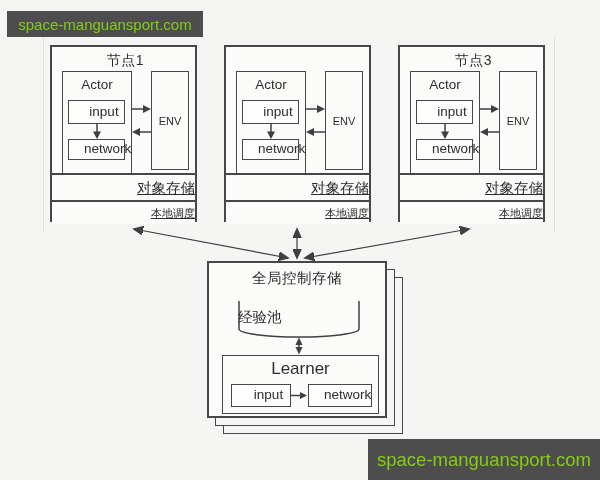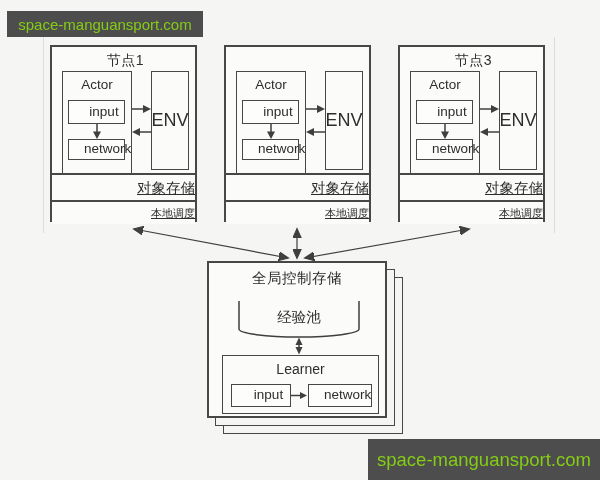--- a/index.html
+++ b/index.html
@@ -21,44 +21,44 @@
   .actor-box{position:absolute;left:10px;top:24px;width:70px;height:126px;
         border:1.5px solid #474747;background:#fbfbf9;box-sizing:border-box;}
   .actor-label{position:absolute;top:3px;left:0;right:0;height:20px;line-height:20px;
         text-align:center;font-size:13.5px;}
   .small-box{position:absolute;border:1.5px solid #474747;background:#fdfdfc;
         text-align:center;font-size:13.5px;box-sizing:border-box;padding-left:15px;}
   .input-box{left:5px;top:28px;width:57px;height:24px;line-height:21px;}
   .network-box{left:5px;top:67px;width:57px;height:21px;line-height:18px;}
   .env-box{position:absolute;left:99px;top:24px;width:38px;height:99px;
         border:1.5px solid #474747;background:#fbfbf9;box-sizing:border-box;
-        display:flex;align-items:center;justify-content:center;font-size:18px;}
+        display:flex;align-items:center;justify-content:center;font-size:11px;}
   .node-row{position:absolute;left:0;width:143px;text-align:right;background:#fbfbf9;
         border-top:2px solid #474747;box-sizing:border-box;text-decoration:underline;}
   .row-obj{top:126px;height:27px;line-height:27px;font-size:14.5px;}
   .row-sched{top:153px;height:24px;line-height:23px;font-size:11px;}
   .node-arrows{position:absolute;left:0;top:0;width:147px;height:177px;pointer-events:none;}
 
   
   .gpage{position:absolute;width:180px;height:157px;border:1.5px solid #474747;
         background:#f5f5f3;box-sizing:border-box;}
   .gpage2{left:215px;top:269px;}
   .gpage3{left:223px;top:277px;}
   .global-box{position:absolute;left:207px;top:261px;width:180px;height:157px;
         border:2px solid #474747;background:#fbfbf9;box-sizing:border-box;}
   .global-title{position:absolute;top:4px;left:0;right:0;height:22px;line-height:22px;
         text-align:center;font-size:14.5px;letter-spacing:.5px;}
   .cylinder-svg{position:absolute;left:29px;top:28px;width:122px;height:48px;}
   .pool-label{position:absolute;left:29px;top:44px;width:122px;height:20px;line-height:20px;
-        text-align:center;font-size:14.5px;}
+        text-align:left;font-size:14.5px;}
   .varrow-svg{position:absolute;left:84px;top:74px;width:12px;height:18px;}
   .learner-box{position:absolute;left:13px;top:92px;width:157px;height:59px;
         border:1.5px solid #474747;background:#fbfbf9;box-sizing:border-box;}
   .learner-label{position:absolute;top:3px;left:0;right:0;height:20px;line-height:20px;
-        text-align:center;font-size:14px;}
+        text-align:center;font-size:17px;}
   .l-input{left:8px;top:28px;width:60px;height:23px;line-height:20px;}
   .l-network{left:85px;top:28px;width:64px;height:23px;line-height:20px;}
   .harrow-svg{position:absolute;left:67px;top:33px;width:18px;height:13px;}
 
   
   .connectors{position:absolute;left:0;top:0;width:600px;height:480px;pointer-events:none;}
 
   
   .wm{position:absolute;background:#4d4d4d;color:#84cc16;
       display:flex;align-items:center;justify-content:center;white-space:nowrap;}

